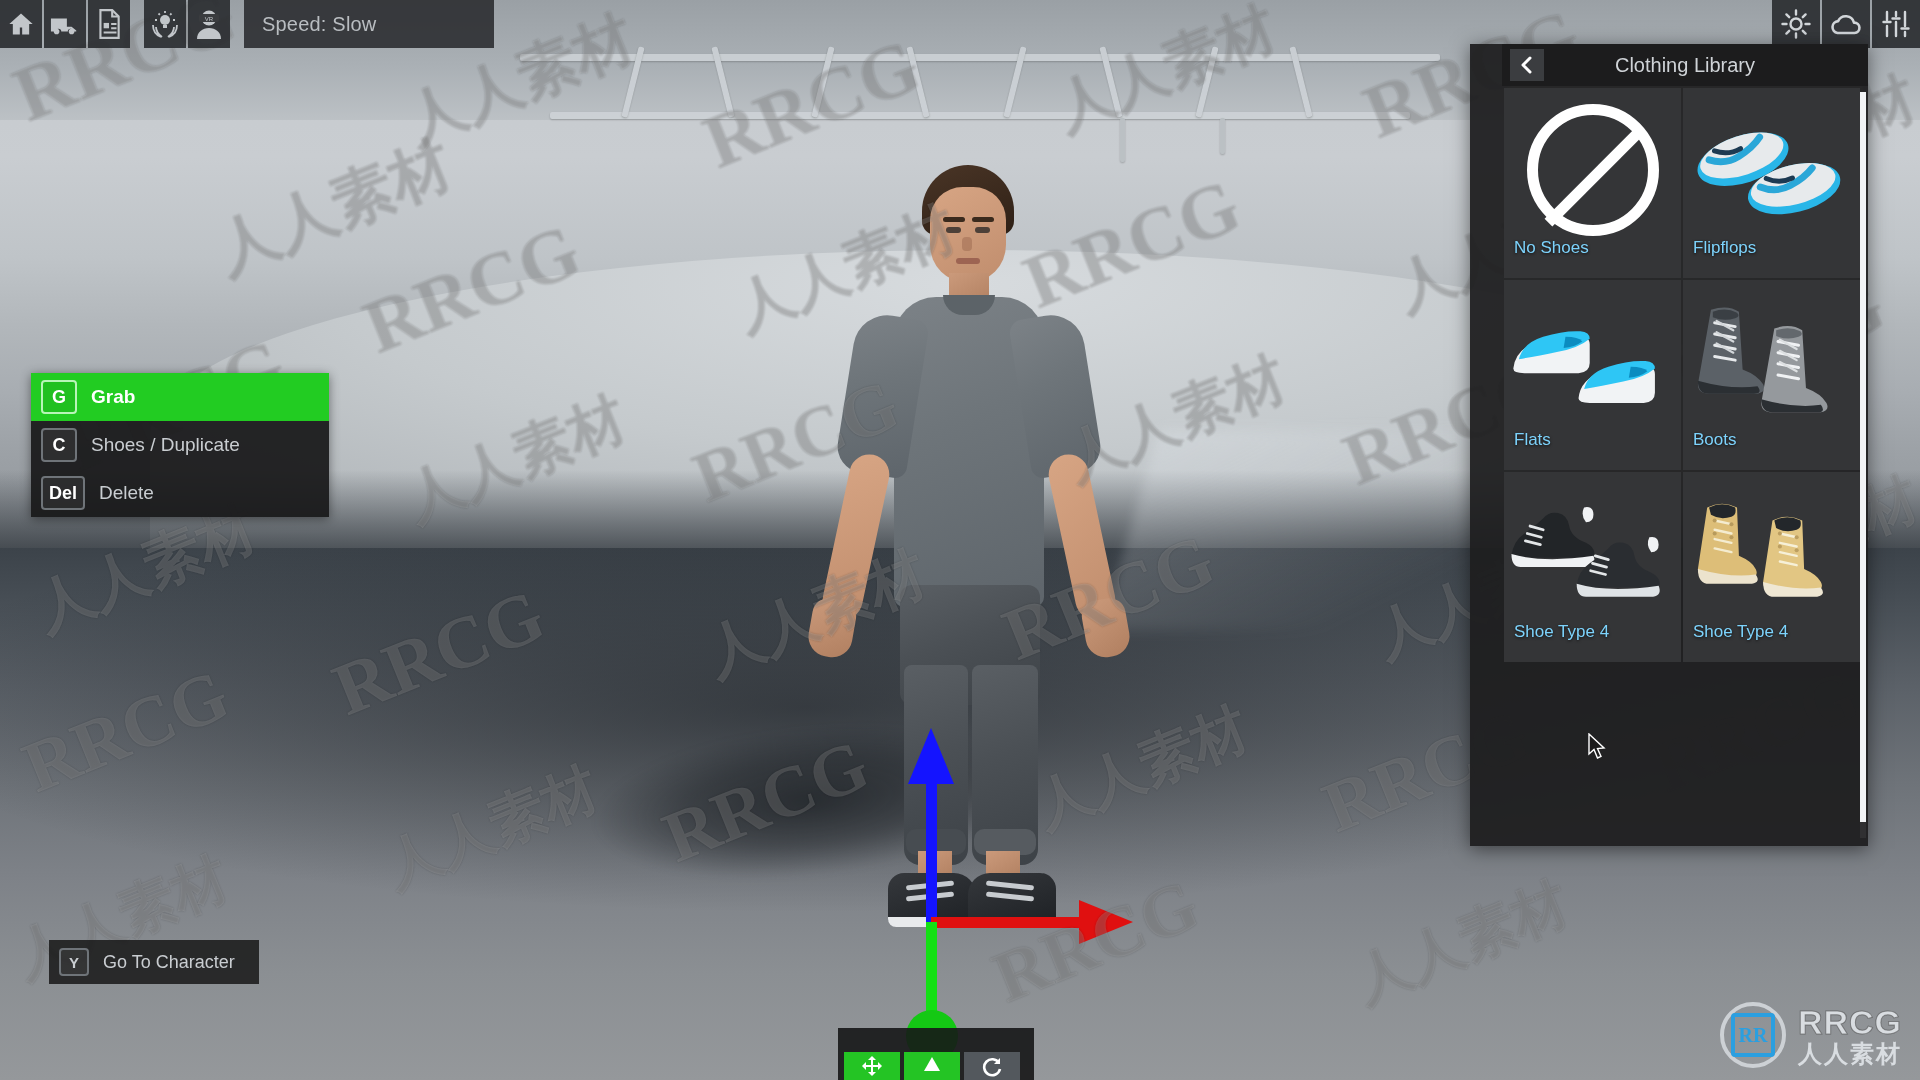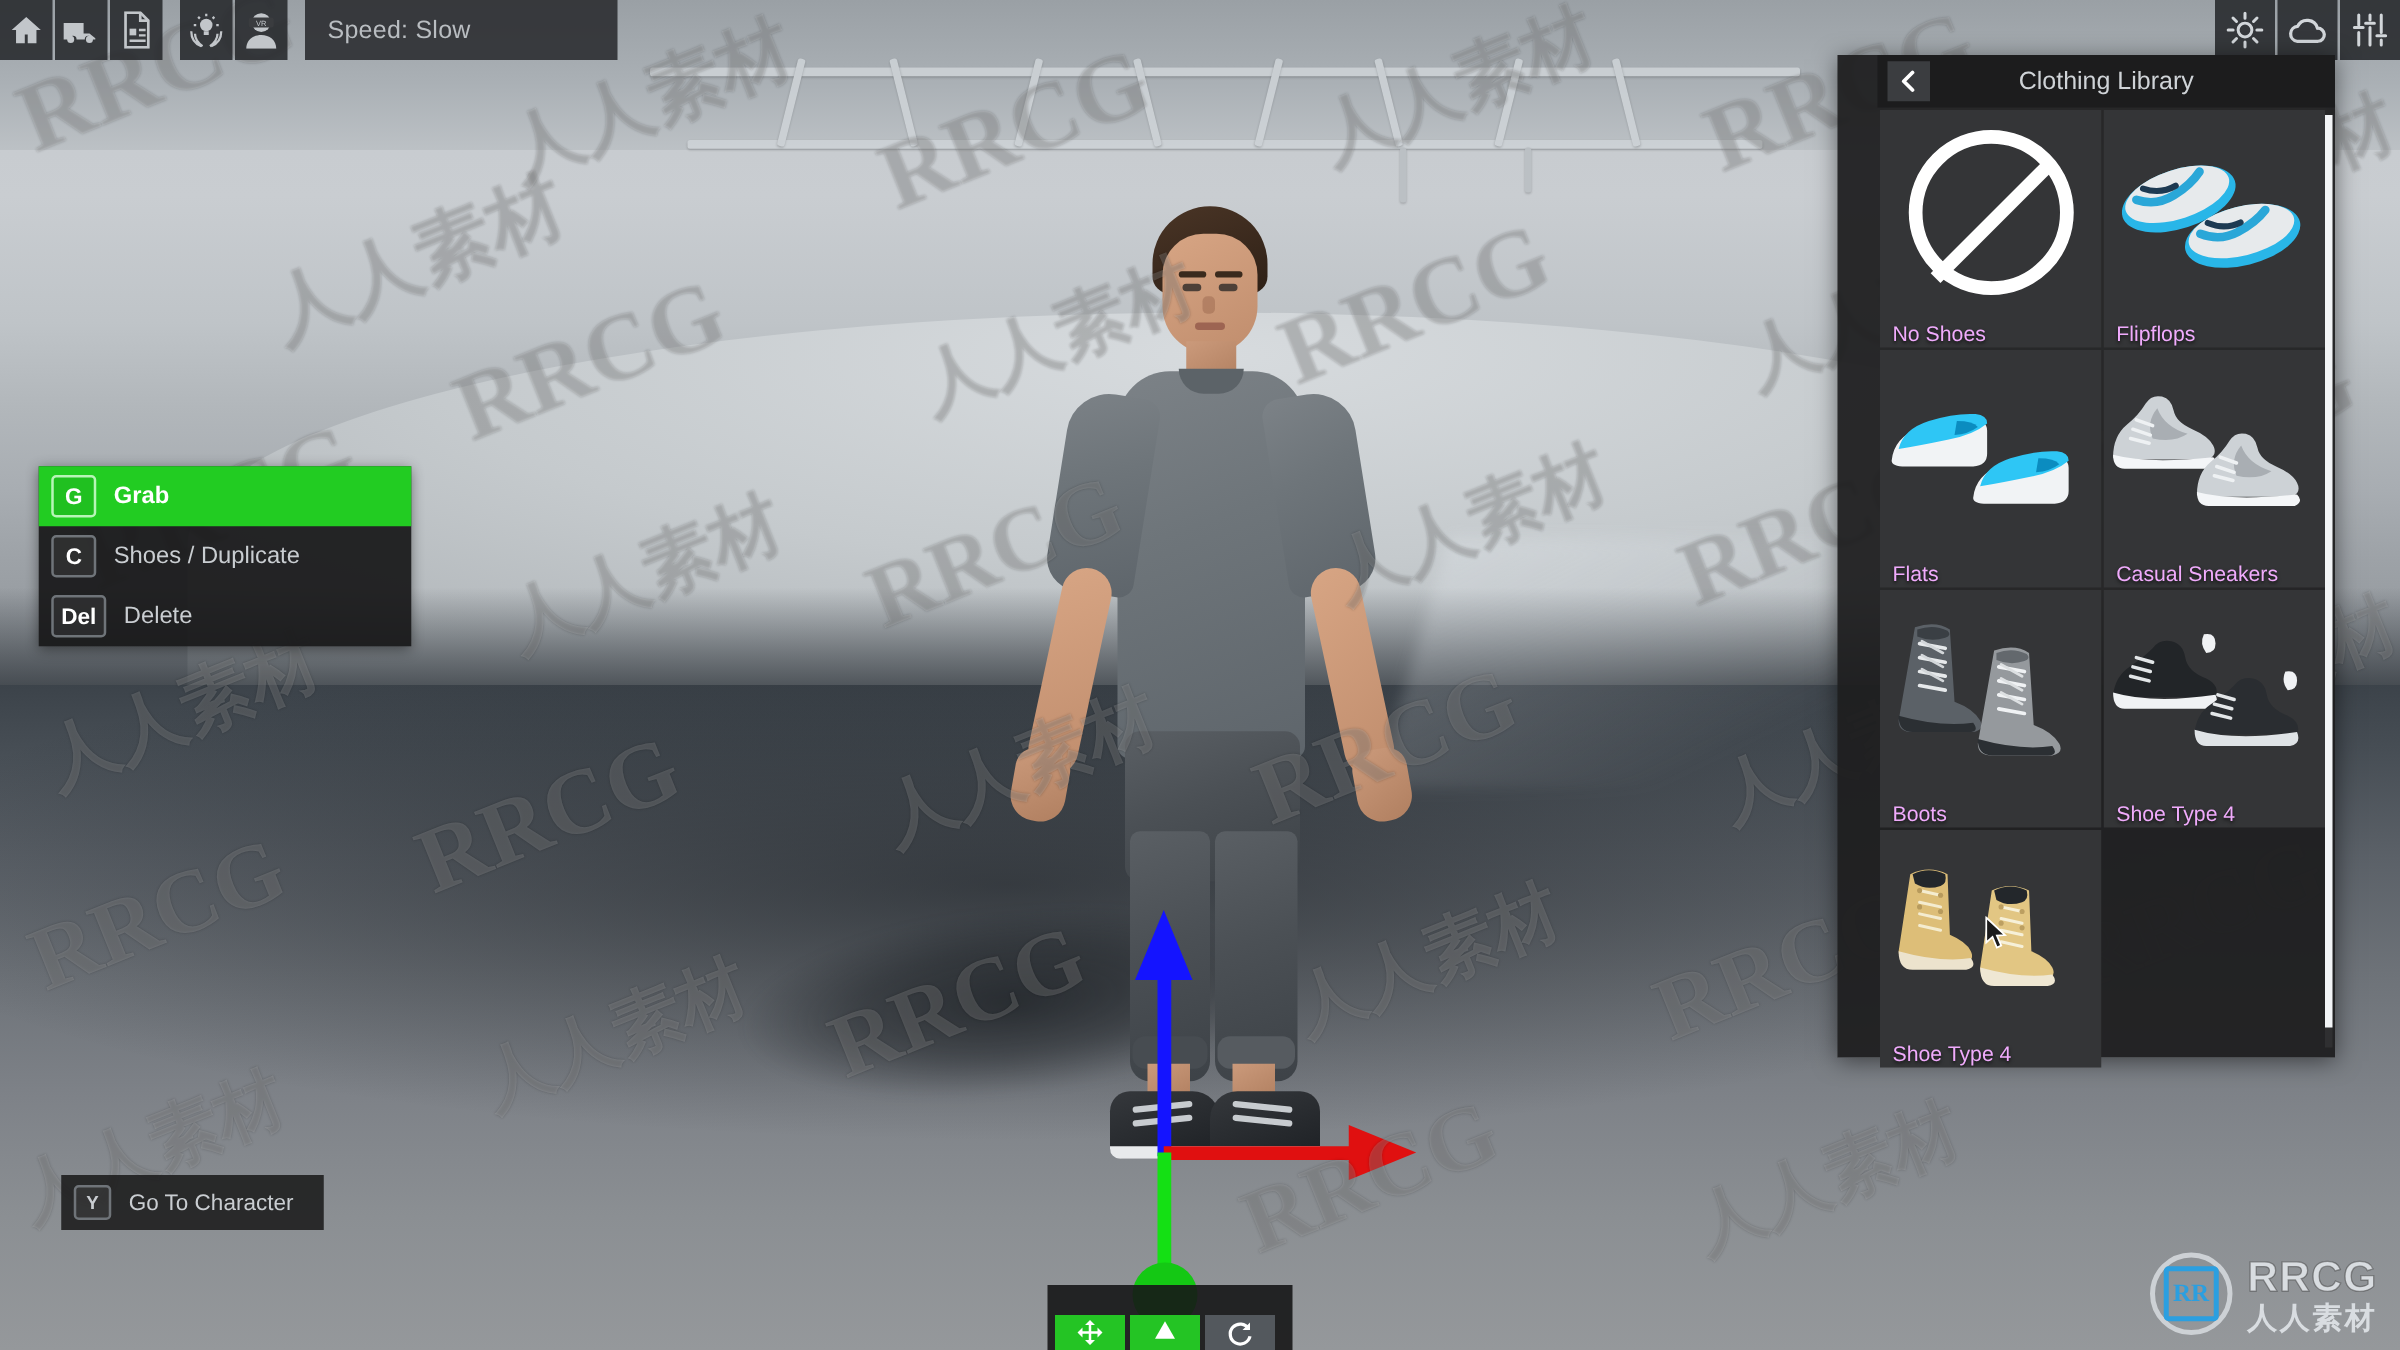--- a/index.html
+++ b/index.html
@@ -183,22 +183,22 @@
     position: relative;
     display: grid; grid-template-columns: 1fr 1fr;
     gap: 2px; padding: 2px 8px 2px 2px;
   }
   .lib-cell {
     position: relative; height: 190px;
     background: #343537; cursor: pointer; overflow: hidden;
   }
   .lib-cell.hovered { background: #4b4c4e; }
   .lib-label {
-    position: absolute; left: 10px; bottom: 0;
-    color: #f0abfc; font-size: 17px; text-shadow: 0 1px 3px rgba(0,0,0,.7);
+    position: absolute; left: 10px; bottom: 20px;
+    color: #7dd3fc; font-size: 17px; text-shadow: 0 1px 3px rgba(0,0,0,.7);
   }
   .lib-thumb {
     position: absolute; left: 0; top: 0; right: 0; bottom: 26px;
     display: flex; align-items: center; justify-content: center;
   }
   
   .lib-scroll {
     position: absolute; right: 2px; top: 48px; width: 6px; height: 746px;
     background: rgba(255,255,255,.06);
     cursor: pointer;
@@ -554,39 +554,20 @@
             <g transform="translate(72,42)">
               <path d="M8 62 q2 -20 24 -28 q24 -9 44 -8 q14 1 14 10 v20 q0 10 -12 11 H20 q-12 0 -12 -5 Z" fill="#f1f3f5"></path>
               <path d="M14 52 q4 -17 26 -24 q22 -7 40 -6 q10 1 10 8 q-12 10 -34 14 q-24 5 -42 8 Z" fill="#2ec6f5"></path>
               <path d="M64 28 q14 0 18 5 q-8 6 -20 7 Z" fill="#0b8cc0"></path>
             </g>
           </svg>
         </div>
         <div class="lib-label">Flats</div>
       </div>
 
-      <div class="lib-cell">
-        <div class="lib-thumb">
-          <svg width="190" height="132" viewBox="0 0 190 132">
-            <g transform="translate(2,4)">
-              <path d="M6 66 q0 -18 12 -28 q10 -8 16 -18 q5 -8 14 -6 q8 2 10 12 q2 10 16 16 q14 6 18 14 q4 8 -4 12 H16 q-10 0 -10 -2 Z" fill="#cdd2d6"></path>
-              <path d="M6 64 q30 8 86 2 q6 6 -2 10 H16 q-10 0 -10 -12 Z" fill="#f4f6f8"></path>
-              <path d="M44 24 q6 16 26 22 q-12 8 -30 4 q-6 -14 4 -26 Z" fill="#a9aeb3"></path>
-              <path d="M26 34 l14 5 M23 42 l15 5 M21 50 l16 4" stroke="#eef1f3" stroke-width="3" stroke-linecap="round"></path>
-            </g>
-            <g transform="translate(74,36)">
-              <path d="M6 66 q0 -18 12 -28 q10 -8 16 -18 q5 -8 14 -6 q8 2 10 12 q2 10 16 16 q14 6 18 14 q4 8 -4 12 H16 q-10 0 -10 -2 Z" fill="#cdd2d6"></path>
-              <path d="M6 64 q30 8 86 2 q6 6 -2 10 H16 q-10 0 -10 -12 Z" fill="#f4f6f8"></path>
-              <path d="M44 24 q6 16 26 22 q-12 8 -30 4 q-6 -14 4 -26 Z" fill="#a9aeb3"></path>
-              <path d="M26 34 l14 5 M23 42 l15 5 M21 50 l16 4" stroke="#eef1f3" stroke-width="3" stroke-linecap="round"></path>
-            </g>
-          </svg>
-        </div>
-        <div class="lib-label">Casual Sneakers</div>
-      </div>
 
       <div class="lib-cell">
         <div class="lib-thumb">
           <svg width="190" height="140" viewBox="0 0 190 140">
             <g transform="translate(4,6)">
               <path d="M26 8 q18 -6 30 2 l4 62 q16 6 22 16 q4 8 -6 10 H24 q-12 0 -12 -10 Z" fill="#5b6167"></path>
               <path d="M12 84 q36 10 64 6 q6 8 -4 8 H24 q-12 0 -12 -14 Z" fill="#2b2f33"></path>
               <path d="M28 10 q14 -5 26 1 q4 4 -2 6 q-12 4 -24 -1 Z" fill="#3a3f44"></path>
               <path d="M30 22 l22 4 M30 34 l22 4 M30 46 l22 4 M30 58 l22 4" stroke="#e6e9eb" stroke-width="3.2" stroke-linecap="round"></path>
               <path d="M32 20 l18 10 M32 32 l18 10 M32 44 l18 10" stroke="#d3d7da" stroke-width="2.4" stroke-linecap="round"></path>

